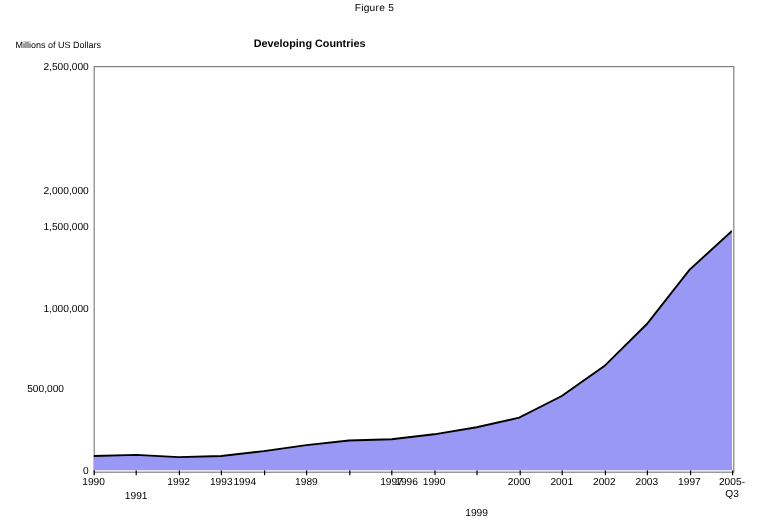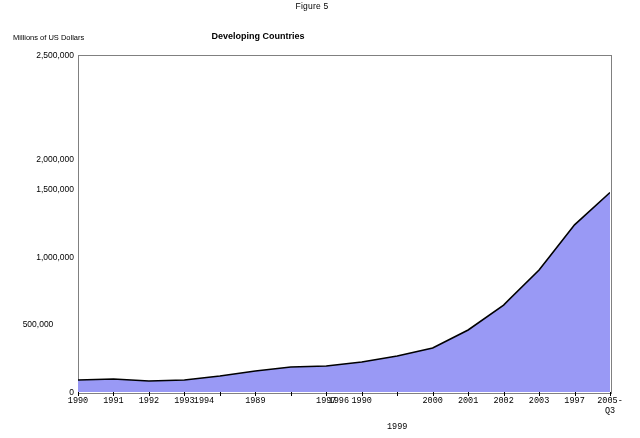--- a/index.html
+++ b/index.html
@@ -102,21 +102,20 @@
     top: 396px;
     width: 640px;
     height: 36px;
   }
   .xtick {
     position: absolute;
     font-size: 8.5px;
     text-align: center;
     white-space: nowrap;
     transform: translateX(-50%);
-    font-family: Liberation Mono, monospace;
   }
   .xtick .l2 {
     display: block;
     text-align: center;
   }
   .tickmarks {
     position: absolute;
     left: 78px;
     top: 392px;
     width: 532px;
@@ -172,21 +171,21 @@
       <div class="tickmark" style="left: 354.667px;"></div>
       <div class="tickmark" style="left: 390.133px;"></div>
       <div class="tickmark" style="left: 425.6px;"></div>
       <div class="tickmark" style="left: 461.067px;"></div>
       <div class="tickmark" style="left: 496.533px;"></div>
       <div class="tickmark" style="left: 532px;"></div>
     </div>
 
   <div class="x-axis-labels" id="x-axis-labels">
       <div class="xtick" style="left: 78px; top: 0px;">1990</div>
-      <div class="xtick" style="left: 113.467px; top: 0px;">1991</div>
+      <div class="xtick" style="left: 113.467px; top: 12px;">1991</div>
       <div class="xtick" style="left: 148.933px; top: 0px;">1992</div>
       <div class="xtick" style="left: 184.4px; top: 0px;">1993</div>
       <div class="xtick" style="left: 204px; top: 0px; text-align: center;">1994</div>
       <div class="xtick" style="left: 255.333px; top: 0px;">1989</div>
       <div class="xtick" style="left: 290.8px; top: 0px; margin-left: 48px;">1996</div>
       <div class="xtick" style="left: 326.267px; top: 0px;">1997</div>
       <div class="xtick" style="left: 361.733px; top: 0px;">1990</div>
       <div class="xtick" style="left: 397.2px; top: 0px; margin-top: 26px;">1999</div>
       <div class="xtick" style="left: 432.667px; top: 0px;">2000</div>
       <div class="xtick" style="left: 468.133px; top: 0px;">2001</div>

